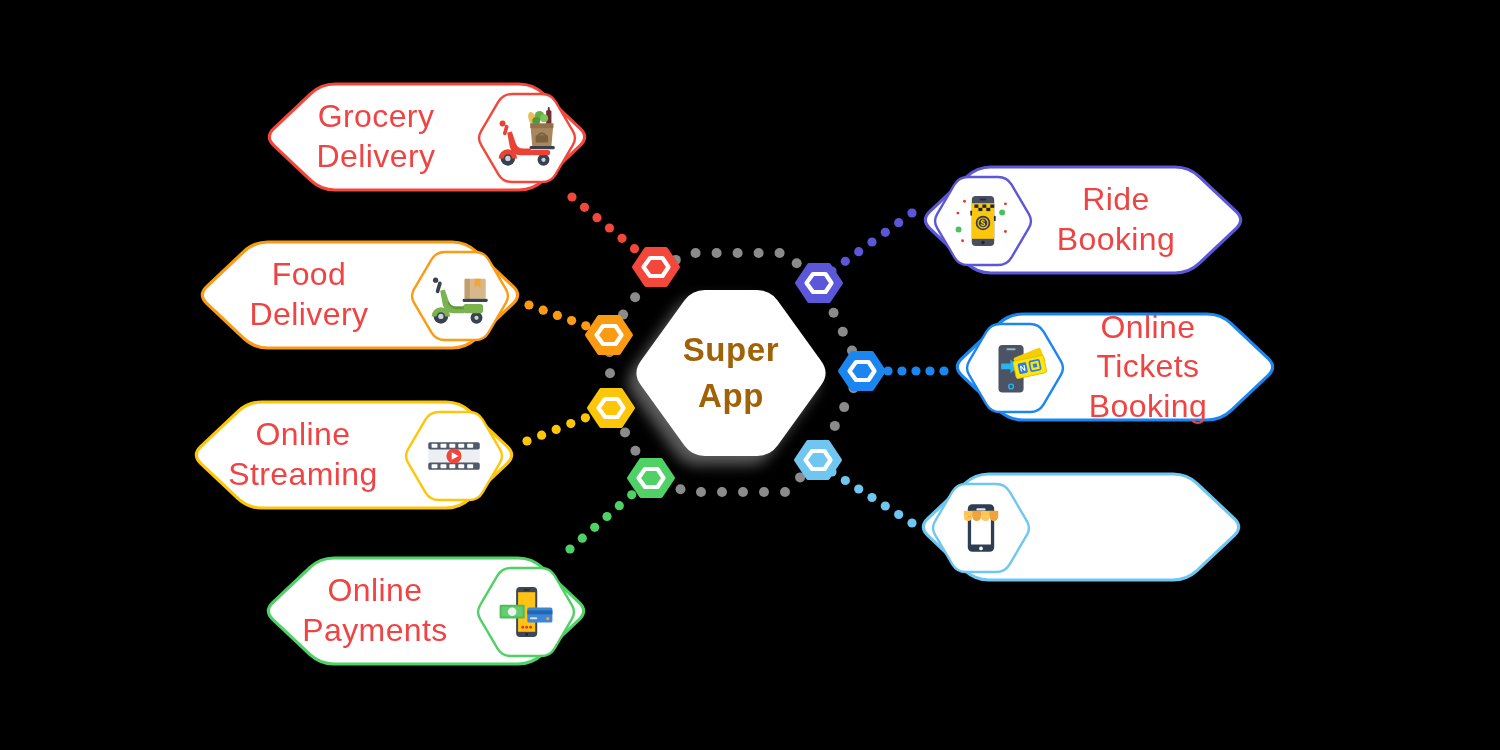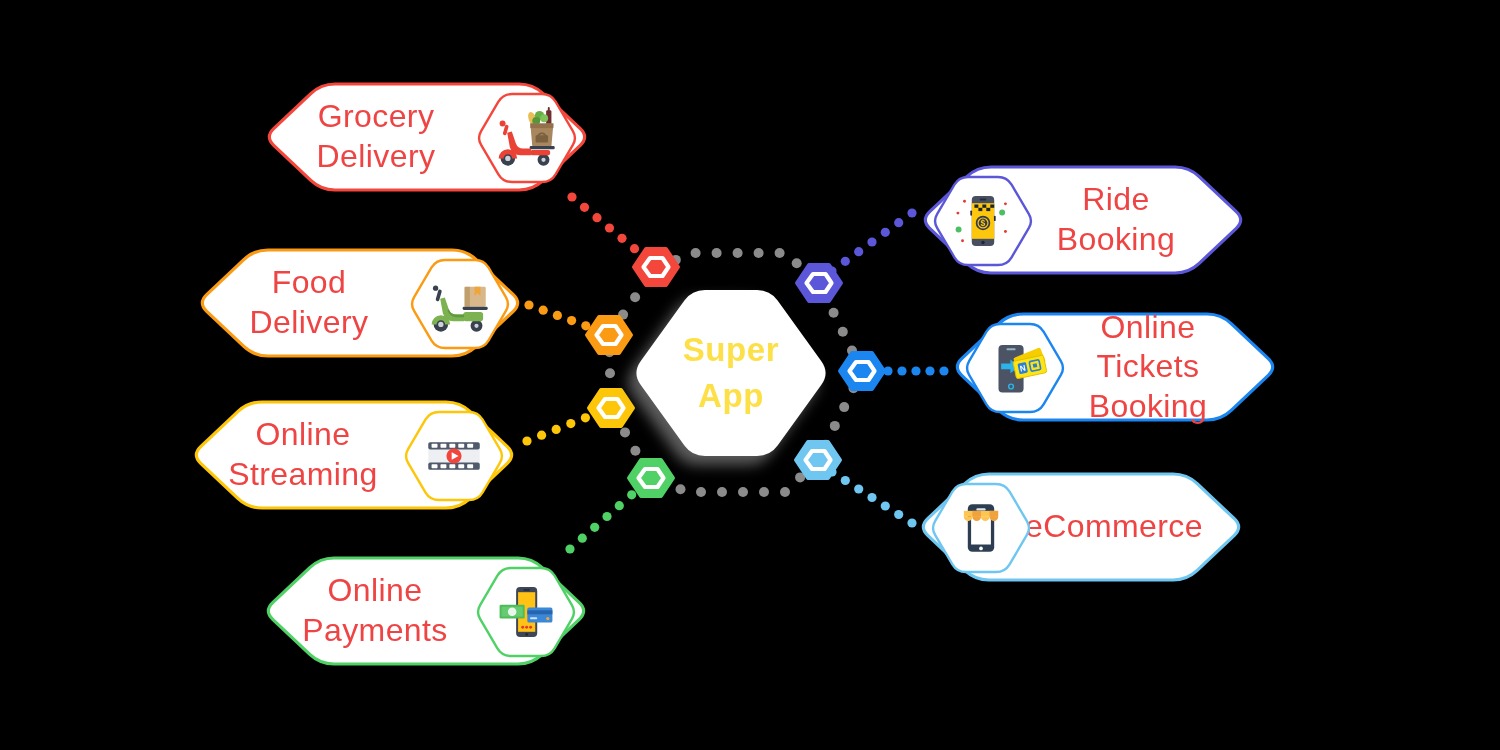--- a/index.html
+++ b/index.html
@@ -9,21 +9,21 @@
     font-family:"Liberation Sans","DejaVu Sans",sans-serif;
   }
   .bg-layer{position:absolute;left:0;top:0;}
   
   .center-hex{position:absolute;left:626px;top:278px;width:210px;height:190px;
     filter:drop-shadow(-8px 9px 7px rgba(185,185,185,.5));}
   .center-label{
     position:absolute;left:626px;top:278px;width:210px;height:190px;
     display:flex;align-items:center;justify-content:center;text-align:center;
     white-space:pre-line;font-size:33px;font-weight:800;letter-spacing:.6px;
-    line-height:1.4;color:#fde047;
+    line-height:1.4;color:#a16207;
   }
   
   .card{position:absolute;width:330px;height:116px;}
   .card-border{position:absolute;left:0;top:0;}
   .card-label{
     position:absolute;top:0;height:116px;display:flex;align-items:center;justify-content:center;
     text-align:center;white-space:pre-line;font-size:32px;font-weight:500;color:#ef4444;
     letter-spacing:.4px;line-height:1.24;
   }
   .card.left  .card-label{left:18px;width:192px;}
@@ -203,21 +203,21 @@
           <circle cx="75" cy="83" r="3.2" fill="#cdd2da"></circle>
         <path d="M7 81 A14 14 0 0 1 35 81 L27.5 81 A6.5 6.5 0 0 0 14.5 81 Z" fill="#ea4336"></path>
         <path d="M20 42 L27 40 L33 58 Q36 66 44 66 L56 66 L56 76 L40 76 Q28 76 24 64 Z" fill="#ea4336"></path>
         <rect x="55" y="68" width="30" height="8" rx="3" fill="#ea4336"></rect>
         <rect x="15" y="30" width="5.5" height="16" rx="2.5" transform="rotate(16 18 38)" fill="#ea4336"></rect>
         <circle cx="13" cy="28" r="4.5" fill="#ea4336"></circle>
       </svg>
     </div>
   </div>
 
-  <div class="card left" style="left:195px;top:245px">
+  <div class="card left" style="left:195px;top:237px">
     <svg class="card-border" width="330" height="116" viewBox="0 0 330 116">
       <path d="M 48.8 14.6 Q 59 5 73 5 L 257 5 Q 271 5 281.2 14.6 L 318.3 49.7 Q 327 58 318.3 66.3 L 281.2 101.4 Q 271 111 257 111 L 73 111 Q 59 111 48.8 101.4 L 11.7 66.3 Q 3 58 11.7 49.7 Z" fill="#ffffff" stroke-width="3.2" stroke="#fa9b13"></path>
     </svg>
     <div class="card-label">Food
 Delivery</div>
     <div class="hex-wrap">
       <svg class="hex-border" width="106" height="98" viewBox="0 0 106 98">
         <path d="M 24.4 12.7 Q 29 5 38 5 L 68 5 Q 77 5 81.6 12.7 L 98.9 42.1 Q 103 49 98.9 55.9 L 81.6 85.3 Q 77 93 68 93 L 38 93 Q 29 93 24.4 85.3 L 7.1 55.9 Q 3 49 7.1 42.1 Z" fill="#ffffff" stroke-width="2.4" stroke="#fa9b13"></path>
       </svg>
       <svg class="icon" viewBox="0 0 100 100">
@@ -359,21 +359,20 @@
           <rect x="77.5" y="45" width="6" height="6" fill="#2b7fd4"></rect>
         </g>
       </svg>
     </div>
   </div>
 
   <div class="card right" style="left:916px;top:469px">
     <svg class="card-border" width="330" height="116" viewBox="0 0 330 116">
       <path d="M 48.8 14.6 Q 59 5 73 5 L 257 5 Q 271 5 281.2 14.6 L 318.3 49.7 Q 327 58 318.3 66.3 L 281.2 101.4 Q 271 111 257 111 L 73 111 Q 59 111 48.8 101.4 L 11.7 66.3 Q 3 58 11.7 49.7 Z" fill="#ffffff" stroke-width="3.2" stroke="#6fc7f1"></path>
     </svg>
-    <div class="card-label">eCommerce</div>
     <div class="hex-wrap">
       <svg class="hex-border" width="106" height="98" viewBox="0 0 106 98">
         <path d="M 24.4 12.7 Q 29 5 38 5 L 68 5 Q 77 5 81.6 12.7 L 98.9 42.1 Q 103 49 98.9 55.9 L 81.6 85.3 Q 77 93 68 93 L 38 93 Q 29 93 24.4 85.3 L 7.1 55.9 Q 3 49 7.1 42.1 Z" fill="#ffffff" stroke-width="2.4" stroke="#6fc7f1"></path>
       </svg>
       <svg class="icon" viewBox="0 0 100 100">
         <rect x="30" y="14" width="40" height="72" rx="7" fill="#2e3e52"></rect>
         <rect x="35" y="28" width="30" height="47" fill="#ffffff"></rect>
         <rect x="43" y="20" width="14" height="3.6" rx="1.8" fill="#dfe7ee"></rect>
         <circle cx="50" cy="81" r="2.8" fill="#ffffff"></circle>
         <rect x="24" y="24" width="52" height="9" fill="#fec552"></rect>

